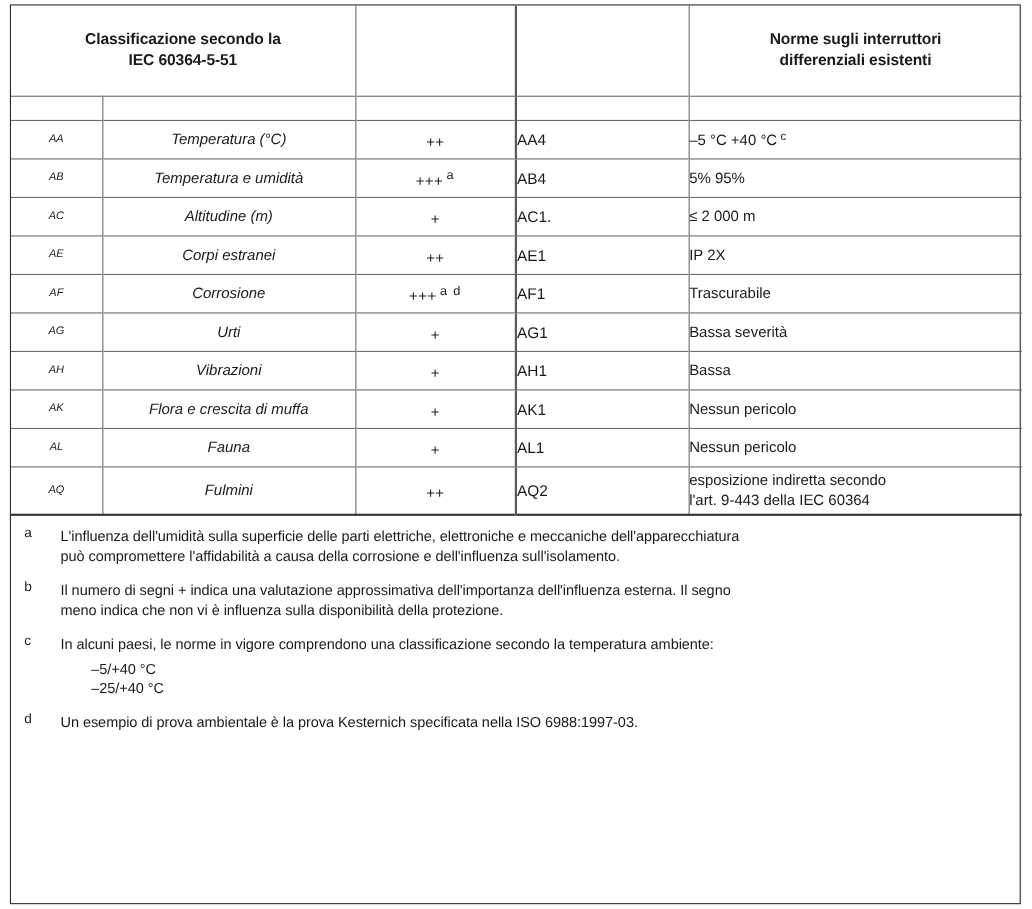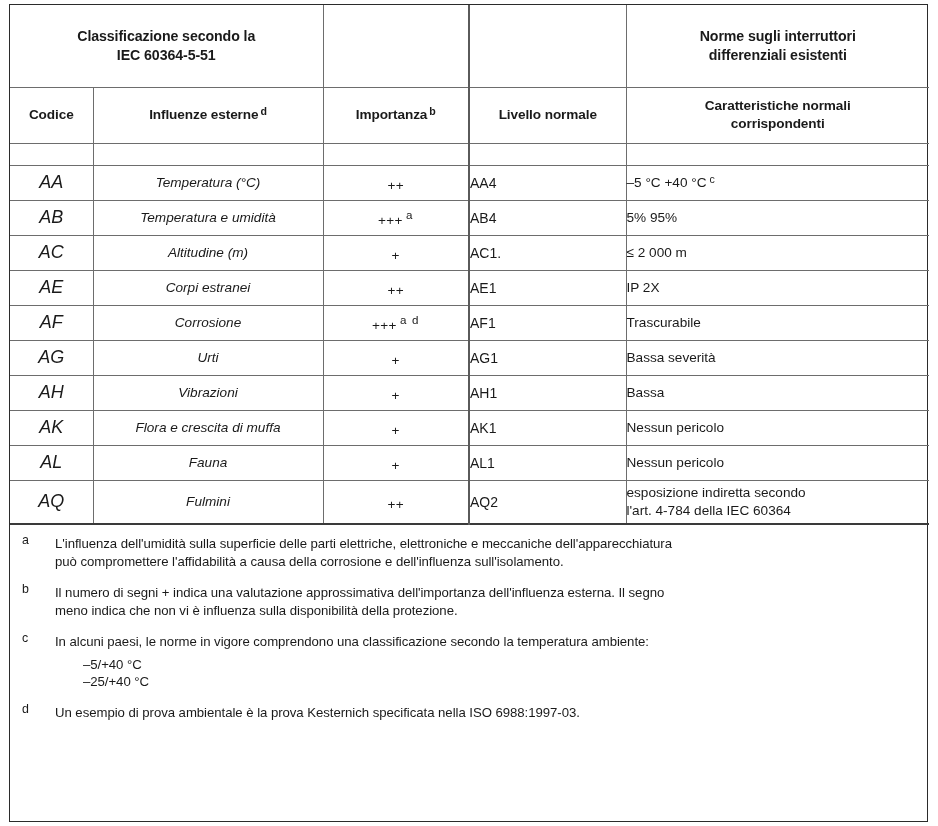--- a/index.html
+++ b/index.html
@@ -70,21 +70,21 @@
     margin-left: 2px;
   }
 
   
   .spacer-row td { height: 22px; }
 
   
   .c-code {
     text-align: center;
     font-style: italic;
-    font-size: 18px;
+    font-size: 10px;
   }
   .c-desc {
     text-align: center;
     font-style: italic;
     font-size: 13.6px;
     padding-left: 14px;
   }
   .c-imp {
     text-align: center;
     font-size: 13.6px;
@@ -169,38 +169,20 @@
           <div>IEC 60364-5-51</div>
         </td>
         <td class="vr"></td>
         <td class="thick-l vr"></td>
         <td class="hdr-title">
           <div>Norme sugli interruttori</div>
           <div>differenziali esistenti</div>
         </td>
       </tr>
 
-      <tr>
-        <td class="hdr-col rt vr" style="height:56px">
-          <span>Codice</span>
-        </td>
-        <td class="hdr-col rt vr">
-          <span>Influenze esterne</span><sup>d</sup>
-        </td>
-        <td class="hdr-col rt vr">
-          <span>Importanza</span><sup>b</sup>
-        </td>
-        <td class="hdr-col rt thick-l vr">
-          <span>Livello normale</span>
-        </td>
-        <td class="hdr-col rt">
-          <div>Caratteristiche normali</div>
-          <div>corrispondenti</div>
-        </td>
-      </tr>
 
       <tr class="spacer-row">
         <td class="rt vr"></td>
         <td class="rt vr"></td>
         <td class="rt vr"></td>
         <td class="rt thick-l vr"></td>
         <td class="rt"></td>
       </tr>
 
       <tr style="height: 35px;">
@@ -284,21 +266,21 @@
             <div>Nessun pericolo</div>
           </td>
         </tr>
         <tr style="height: 44px;">
           <td class="c-code rt vr">AQ</td>
           <td class="c-desc rt vr">Fulmini</td>
           <td class="c-imp rt vr"><span class="plus">++</span></td>
           <td class="c-lvl rt thick-l vr">AQ2</td>
           <td class="c-char rt">
             <div>esposizione indiretta secondo</div>
-            <div>l'art. 4-784 della IEC 60364</div>
+            <div>l'art. 9-443 della IEC 60364</div>
           </td>
         </tr>
 
       <tr>
         <td id="notes-cell" class="thick-b-top" colspan="5" style="border-top:2.2px solid #3a3a3a;">
           <div id="notes-list">
               <div class="note">
                 <span class="mk">a</span>
                 <div>L'influenza dell'umidità sulla superficie delle parti elettriche, elettroniche e meccaniche dell'apparecchiatura</div>
                 <div>può compromettere l'affidabilità a causa della corrosione e dell'influenza sull'isolamento.</div>

